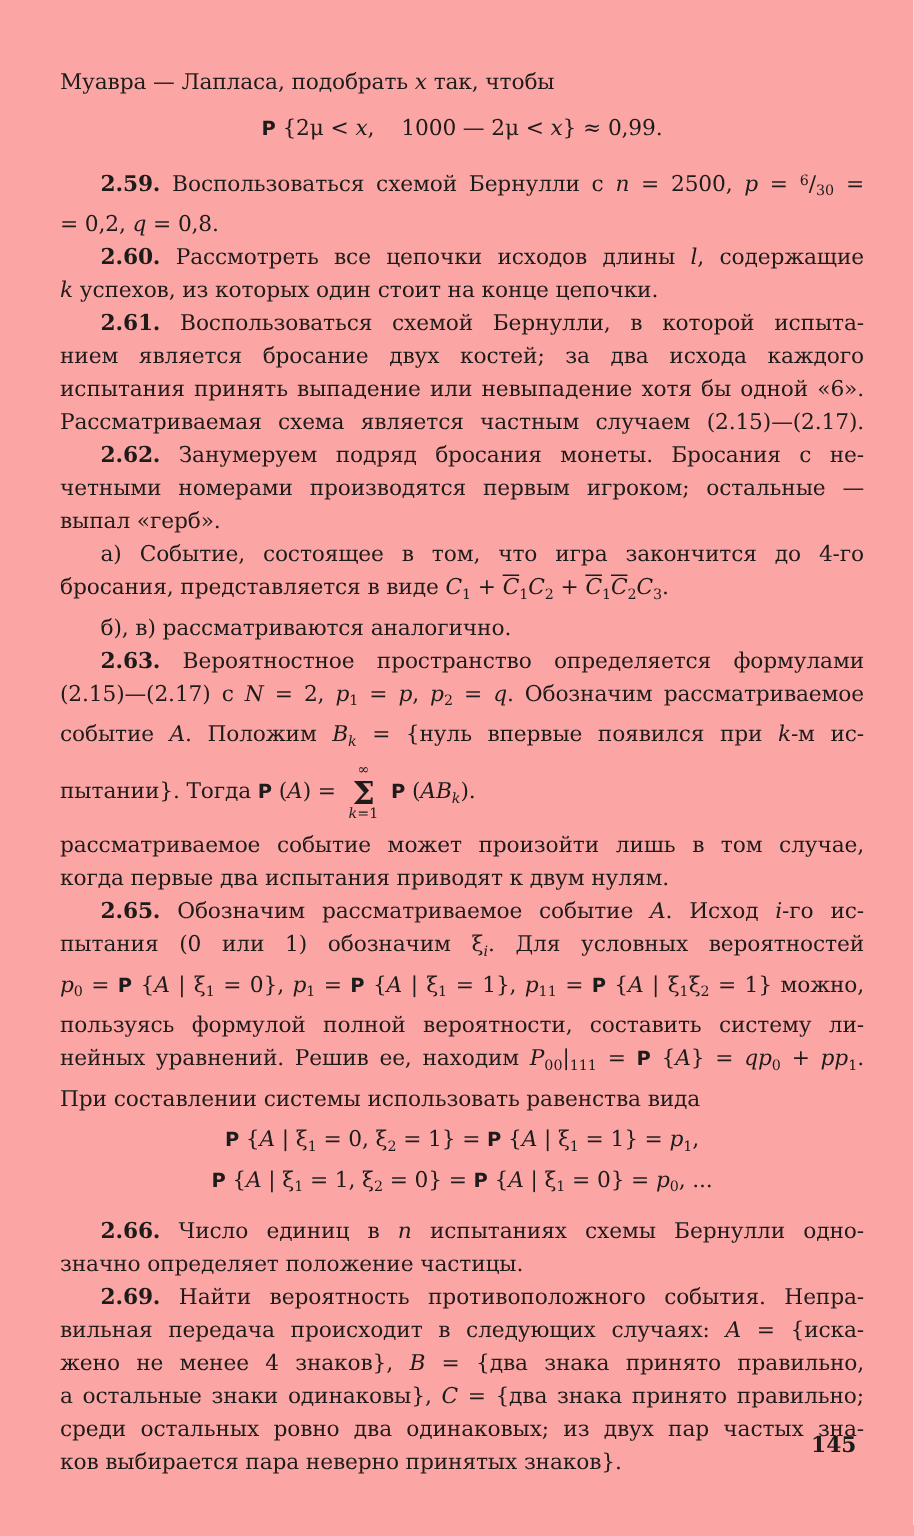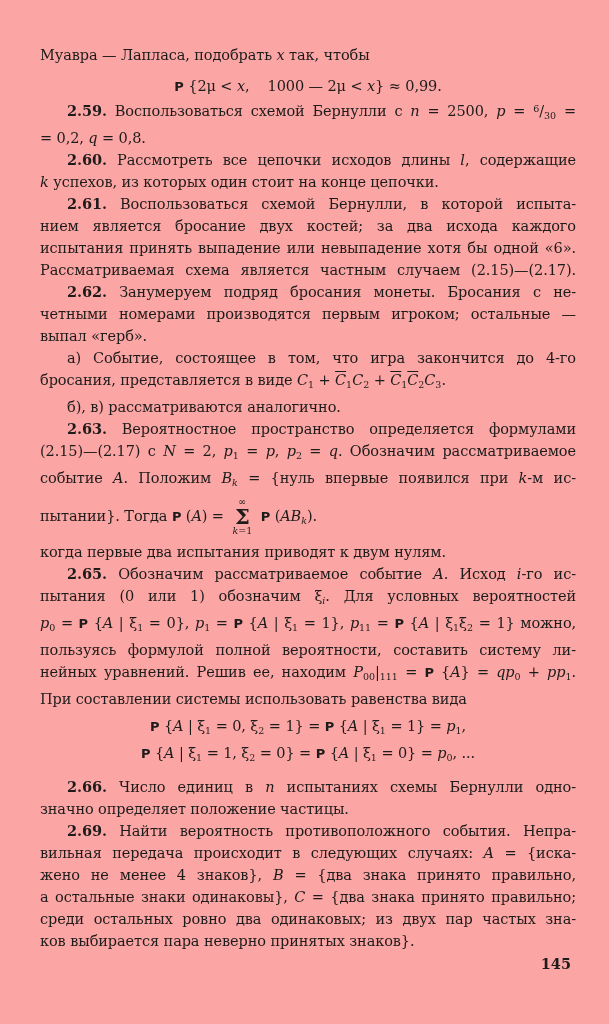--- a/index.html
+++ b/index.html
@@ -19,21 +19,21 @@
     width: 536px;
     font-size: 14.5px;
     line-height: 22px;
     letter-spacing: -0.1px;
   }
   .line { min-height: 22px; }
   .just { text-align: justify; text-align-last: justify; }
   .left { text-align: left; }
   .ind { text-indent: 27px; }
   .center { text-align: center; text-align-last: center; }
-  .fgap { margin: 9px 0 0; }
+  .fgap { margin: 9px 0 12px; }
   .f2a { margin-top: 5px; }
   .f2b { margin-bottom: 7px; }
   .tall { margin: 3px 0 5px; }
   i { font-style: italic; }
   b { font-weight: bold; }
   sub, sup { font-size: 9.5px; letter-spacing: 0; }
   sub { vertical-align: -3px; }
   sup { vertical-align: 4px; }
   .P {
     font-family: "DejaVu Sans", "Liberation Sans", sans-serif;
@@ -76,20 +76,21 @@
       <div class="line just ind"><b>2.62.</b> Занумеруем подряд бросания монеты. Бросания с не-</div>
       <div class="line just">четными номерами производятся первым игроком; остальные —</div>
       <div class="line left">выпал «герб».</div>
       <div class="line just ind">а) Событие, состоящее в том, что игра закончится до 4-го</div>
       <div class="line left">бросания, представляется в виде <i>C</i><sub>1</sub> + <i class="ov">C</i><sub>1</sub><i>C</i><sub>2</sub> + <i class="ov">C</i><sub>1</sub><i class="ov">C</i><sub>2</sub><i>C</i><sub>3</sub>.</div>
       <div class="line left ind">б), в) рассматриваются аналогично.</div>
       <div class="line just ind"><b>2.63.</b> Вероятностное пространство определяется формулами</div>
       <div class="line just">(2.15)—(2.17) с <i>N</i> = 2, <i>p</i><sub>1</sub> = <i>p</i>, <i>p</i><sub>2</sub> = <i>q</i>. Обозначим рассматриваемое</div>
       <div class="line just">событие <i>A</i>. Положим <i>B</i><sub><i>k</i></sub> = {нуль впервые появился при <i>k</i>-м ис-</div>
       <div class="line left tall">пытании}. Тогда <span class="P">P</span> (<i>A</i>) = <span class="sum"><span class="lim">∞</span><span class="sig">Σ</span><span class="lim"><i>k</i>=1</span></span> <span class="P">P</span> (<i>AB</i><sub><i>k</i></sub>).</div>
+      <div class="line just">рассматриваемое событие может произойти лишь в том случае,</div>
       <div class="line left">когда первые два испытания приводят к двум нулям.</div>
       <div class="line just ind"><b>2.65.</b> Обозначим рассматриваемое событие <i>A</i>. Исход <i>i</i>-го ис-</div>
       <div class="line just">пытания (0 или 1) обозначим ξ<sub><i>i</i></sub>. Для условных вероятностей</div>
       <div class="line just"><i>p</i><sub>0</sub> = <span class="P">P</span> {<i>A</i> | ξ<sub>1</sub> = 0}, <i>p</i><sub>1</sub> = <span class="P">P</span> {<i>A</i> | ξ<sub>1</sub> = 1}, <i>p</i><sub>11</sub> = <span class="P">P</span> {<i>A</i> | ξ<sub>1</sub>ξ<sub>2</sub> = 1} можно,</div>
       <div class="line just">пользуясь формулой полной вероятности, составить систему ли-</div>
       <div class="line just">нейных уравнений. Решив ее, находим <i>P</i><sub>00</sub>|<sub>111</sub> = <span class="P">P</span> {<i>A</i>} = <i>qp</i><sub>0</sub> + <i>pp</i><sub>1</sub>.</div>
       <div class="line left">При составлении системы использовать равенства вида</div>
       <div class="line center f2a"><span class="P">P</span> {<i>A</i> | ξ<sub>1</sub> = 0, ξ<sub>2</sub> = 1} = <span class="P">P</span> {<i>A</i> | ξ<sub>1</sub> = 1} = <i>p</i><sub>1</sub>,</div>
       <div class="line center f2b"><span class="P">P</span> {<i>A</i> | ξ<sub>1</sub> = 1, ξ<sub>2</sub> = 0} = <span class="P">P</span> {<i>A</i> | ξ<sub>1</sub> = 0} = <i>p</i><sub>0</sub>, ...</div>
       <div class="line just ind"><b>2.66.</b> Число единиц в <i>n</i> испытаниях схемы Бернулли одно-</div>

